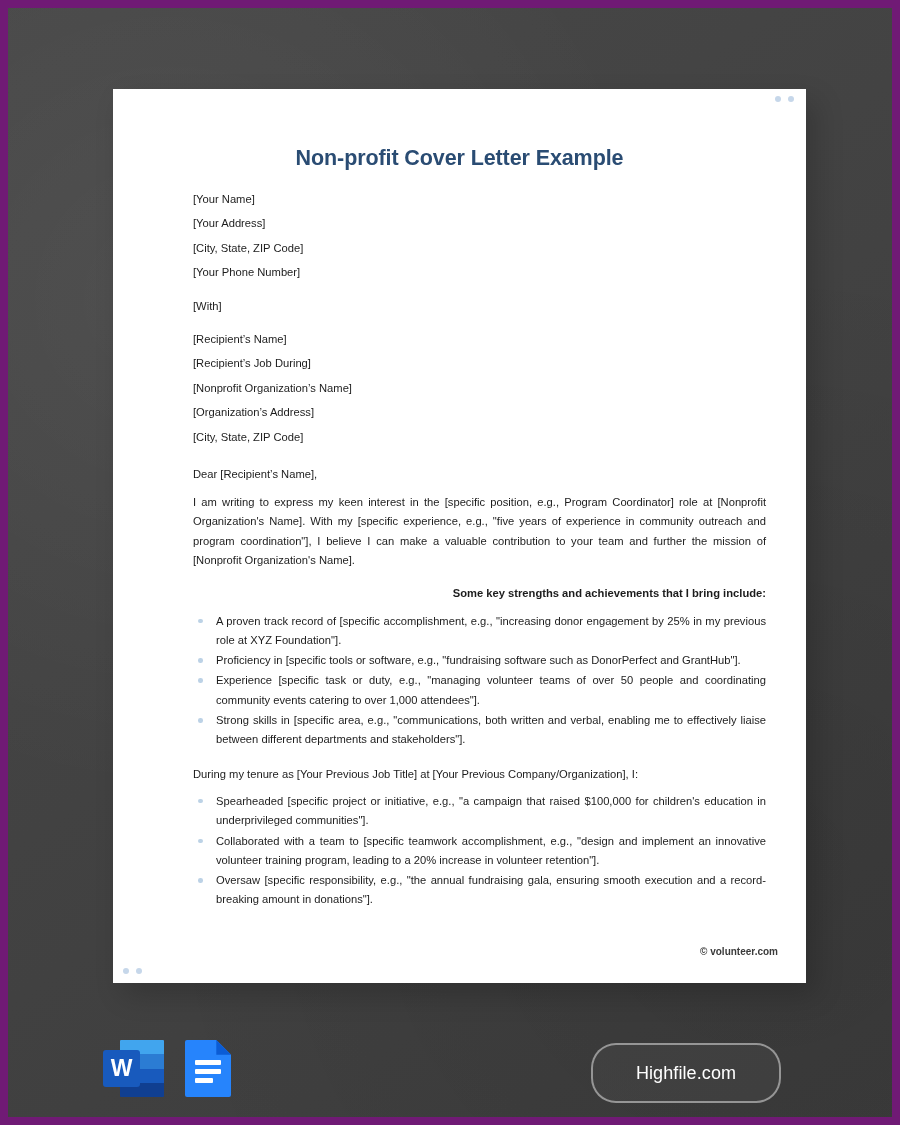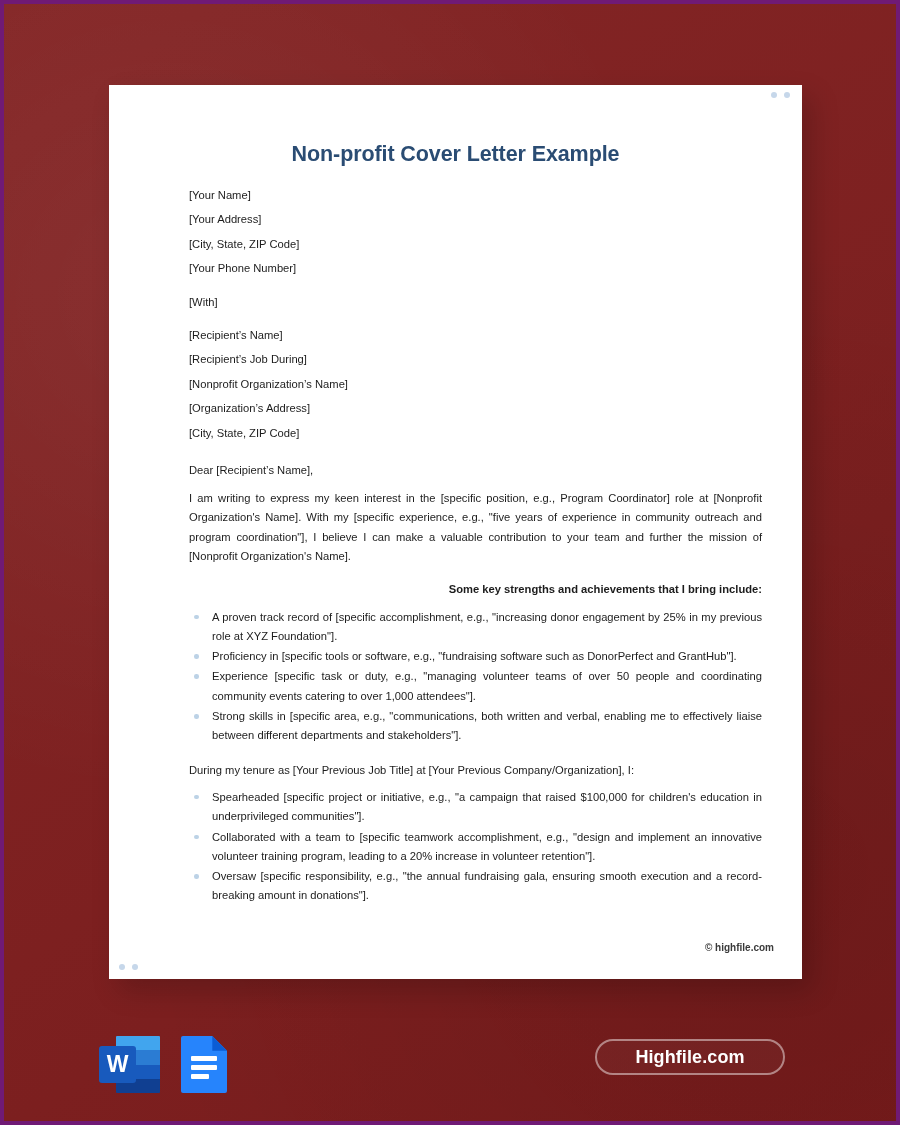--- a/index.html
+++ b/index.html
@@ -12,22 +12,22 @@
   body {
     background: #ffffff;
     font-family: "Liberation Sans", sans-serif;
     overflow: hidden;
   }
 
   #stage {
     position: relative;
     width: 900px;
     height: 1125px;
-    background: #7f1d1d;
-    border: 4px solid #701a75;
+    background: #404040;
+    border: 8px solid #701a75;
     overflow: hidden;
   }
 
   
   #stage::before {
     content: "";
     position: absolute;
     inset: 0;
     background:
       radial-gradient(circle at 18% 26%, rgba(255,255,255,0.055) 0%, rgba(255,255,255,0) 46%),
@@ -248,29 +248,29 @@
   .gdocs-icon .l1 { top: 26px; width: 26px; }
   .gdocs-icon .l2 { top: 35px; width: 26px; }
   .gdocs-icon .l3 { top: 44px; width: 18px; }
 
   
   #highfile-pill {
     position: absolute;
     right: 111px;
     top: 1035px;
     width: 190px;
-    height: 36px;
+    height: 60px;
     border: 2px solid rgba(255,255,255,0.45);
     border-radius: 25px;
     display: flex;
     align-items: center;
     justify-content: center;
     color: #ffffff;
     font-size: 18px;
-    font-weight: bold;
+    font-weight: normal;
     letter-spacing: 0.1px;
     background: rgba(255,255,255,0.03);
     z-index: 4;
   }
 </style>
 </head>
 <body>
 
 <div id="stage">
 
@@ -348,21 +348,21 @@
           <span>Collaborated with a team to [specific teamwork accomplishment, e.g., "design and implement an innovative volunteer training program, leading to a 20% increase in volunteer retention"].</span>
         </li>
         <li>
           <span class="bullet-dot"></span>
           <span>Oversaw [specific responsibility, e.g., "the annual fundraising gala, ensuring smooth execution and a record-breaking amount in donations"].</span>
         </li>
       </ul>
 
     </div>
 
-    <div id="doc-footer">© highfile.com</div>
+    <div id="doc-footer">© volunteer.com</div>
 
   </div>
 
   <div id="bottom-bar"></div>
 
   <div id="app-icons">
 
     <div class="word-icon">
       <div class="pages">
         <div class="band b1"></div>

